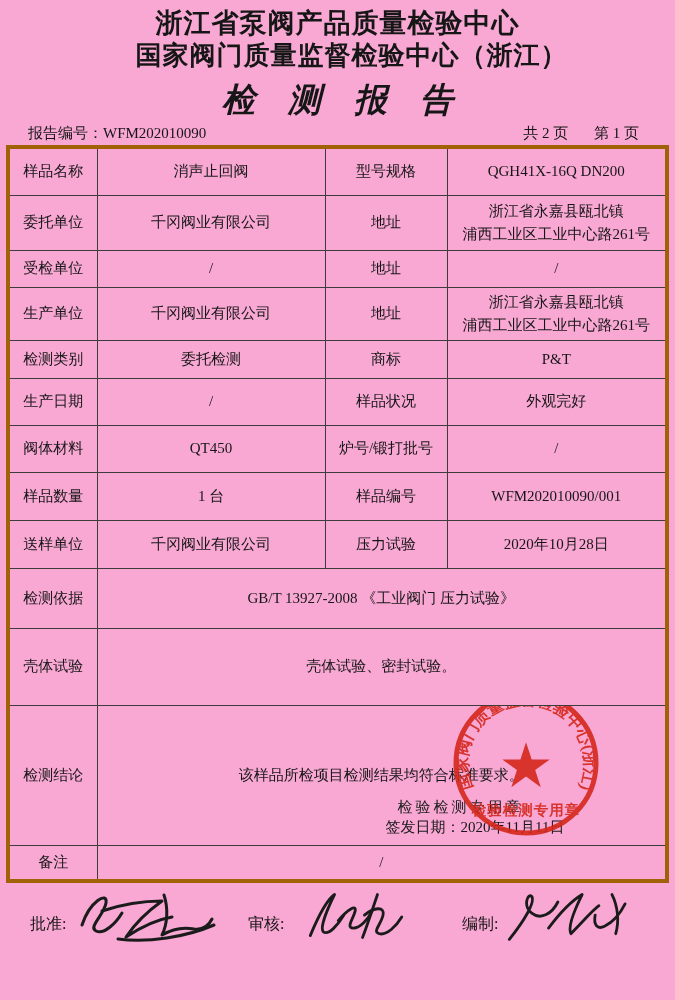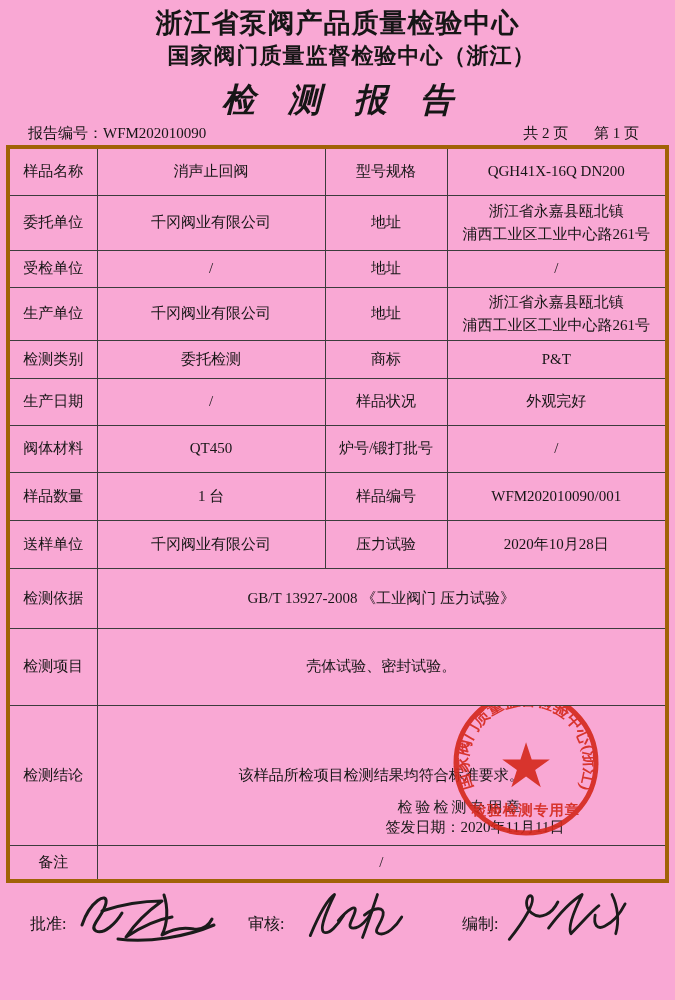--- a/index.html
+++ b/index.html
@@ -7,21 +7,21 @@
   body {
     width:675px; height:1000px;
     background:#ffffff;
     color:#161616;
     font-family:"Liberation Serif","DejaVu Serif",serif;
   }
   .page { position:relative; width:675px; height:1000px; overflow:hidden; background:#f9a8d4; }
 
   
   .org-line1 { text-align:center; font-size:27px; font-weight:700; padding-top:7px; line-height:32px; letter-spacing:1px; }
-  .org-line2 { text-align:center; font-size:22px; font-weight:700; line-height:33px; letter-spacing:1px;margin-left:28px; }
+  .org-line2 { text-align:center; font-size:26px; font-weight:700; line-height:33px; letter-spacing:1px;margin-left:28px; }
   .report-title { text-align:center; font-size:33px; font-weight:700; line-height:38px; margin-top:9px; white-space:pre;font-style:italic; }
   .repline { display:flex; justify-content:space-between; align-items:flex-end; font-size:15px; margin:5px 36px 3px 28px; line-height:18px; }
   .repline .pages span { margin-left:22px; }
 
   
   table.report { border-collapse:collapse; width:659px; margin:2px auto 0 auto; table-layout:fixed; border:4px solid #a16207; }
   table.report td { border:1px solid #3c3c3c; font-size:15px; text-align:center; vertical-align:middle; padding:2px 4px; overflow:hidden; }
   td.lab { }
   .addr { white-space:pre-line; line-height:1.5; }
   td.items-cell { text-align:left; vertical-align:top; padding:22px 8px 0 8px; }
@@ -125,21 +125,21 @@
         <td class="lab">压力试验</td>
         <td>2020年10月28日</td>
       </tr>
 
       <tr style="height:60px">
         <td class="lab">检测依据</td>
         <td colspan="3">GB/T 13927-2008 《工业阀门 压力试验》</td>
       </tr>
 
       <tr style="height:77px">
-        <td class="lab">检测项目</td>
+        <td class="lab">壳体试验</td>
         <td colspan="3" class="items-cell">壳体试验、密封试验。</td>
       </tr>
 
       <tr style="height:140px">
         <td class="lab">检测结论</td>
         <td colspan="3" class="concl-cell">
           <span>该样品所检项目检测结果均符合标准要求。</span>
 
           <span class="stamp-caption-black">检验检测专用章</span>
 

